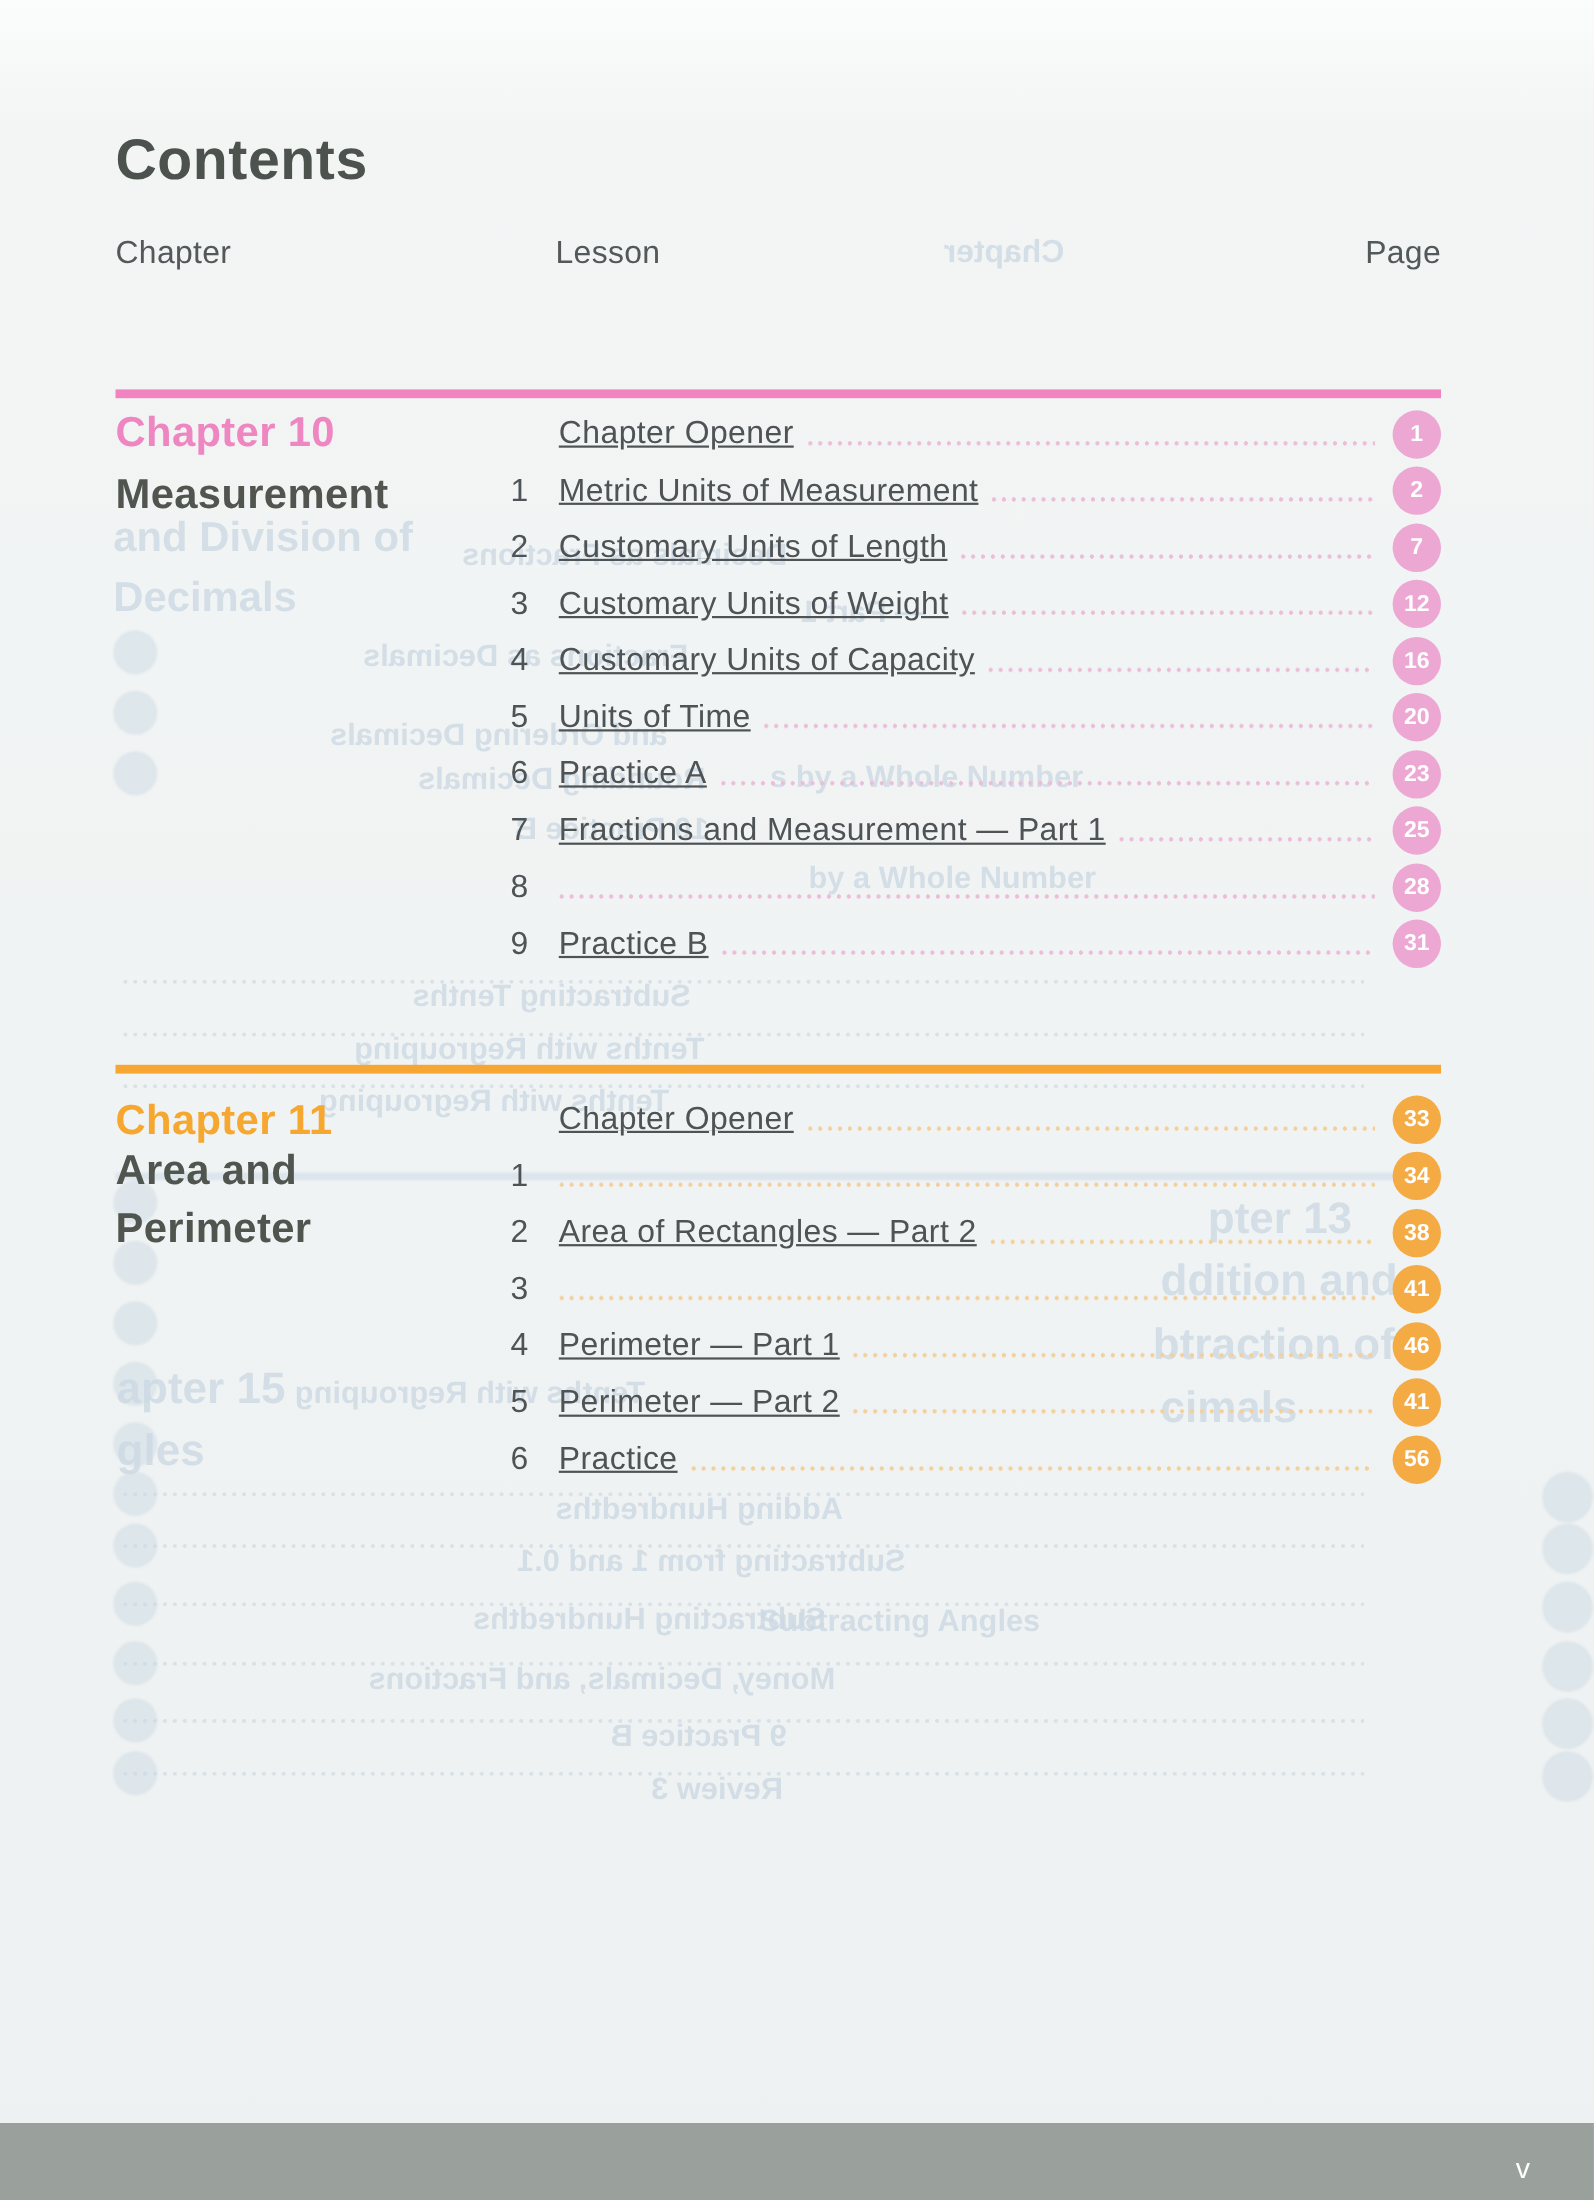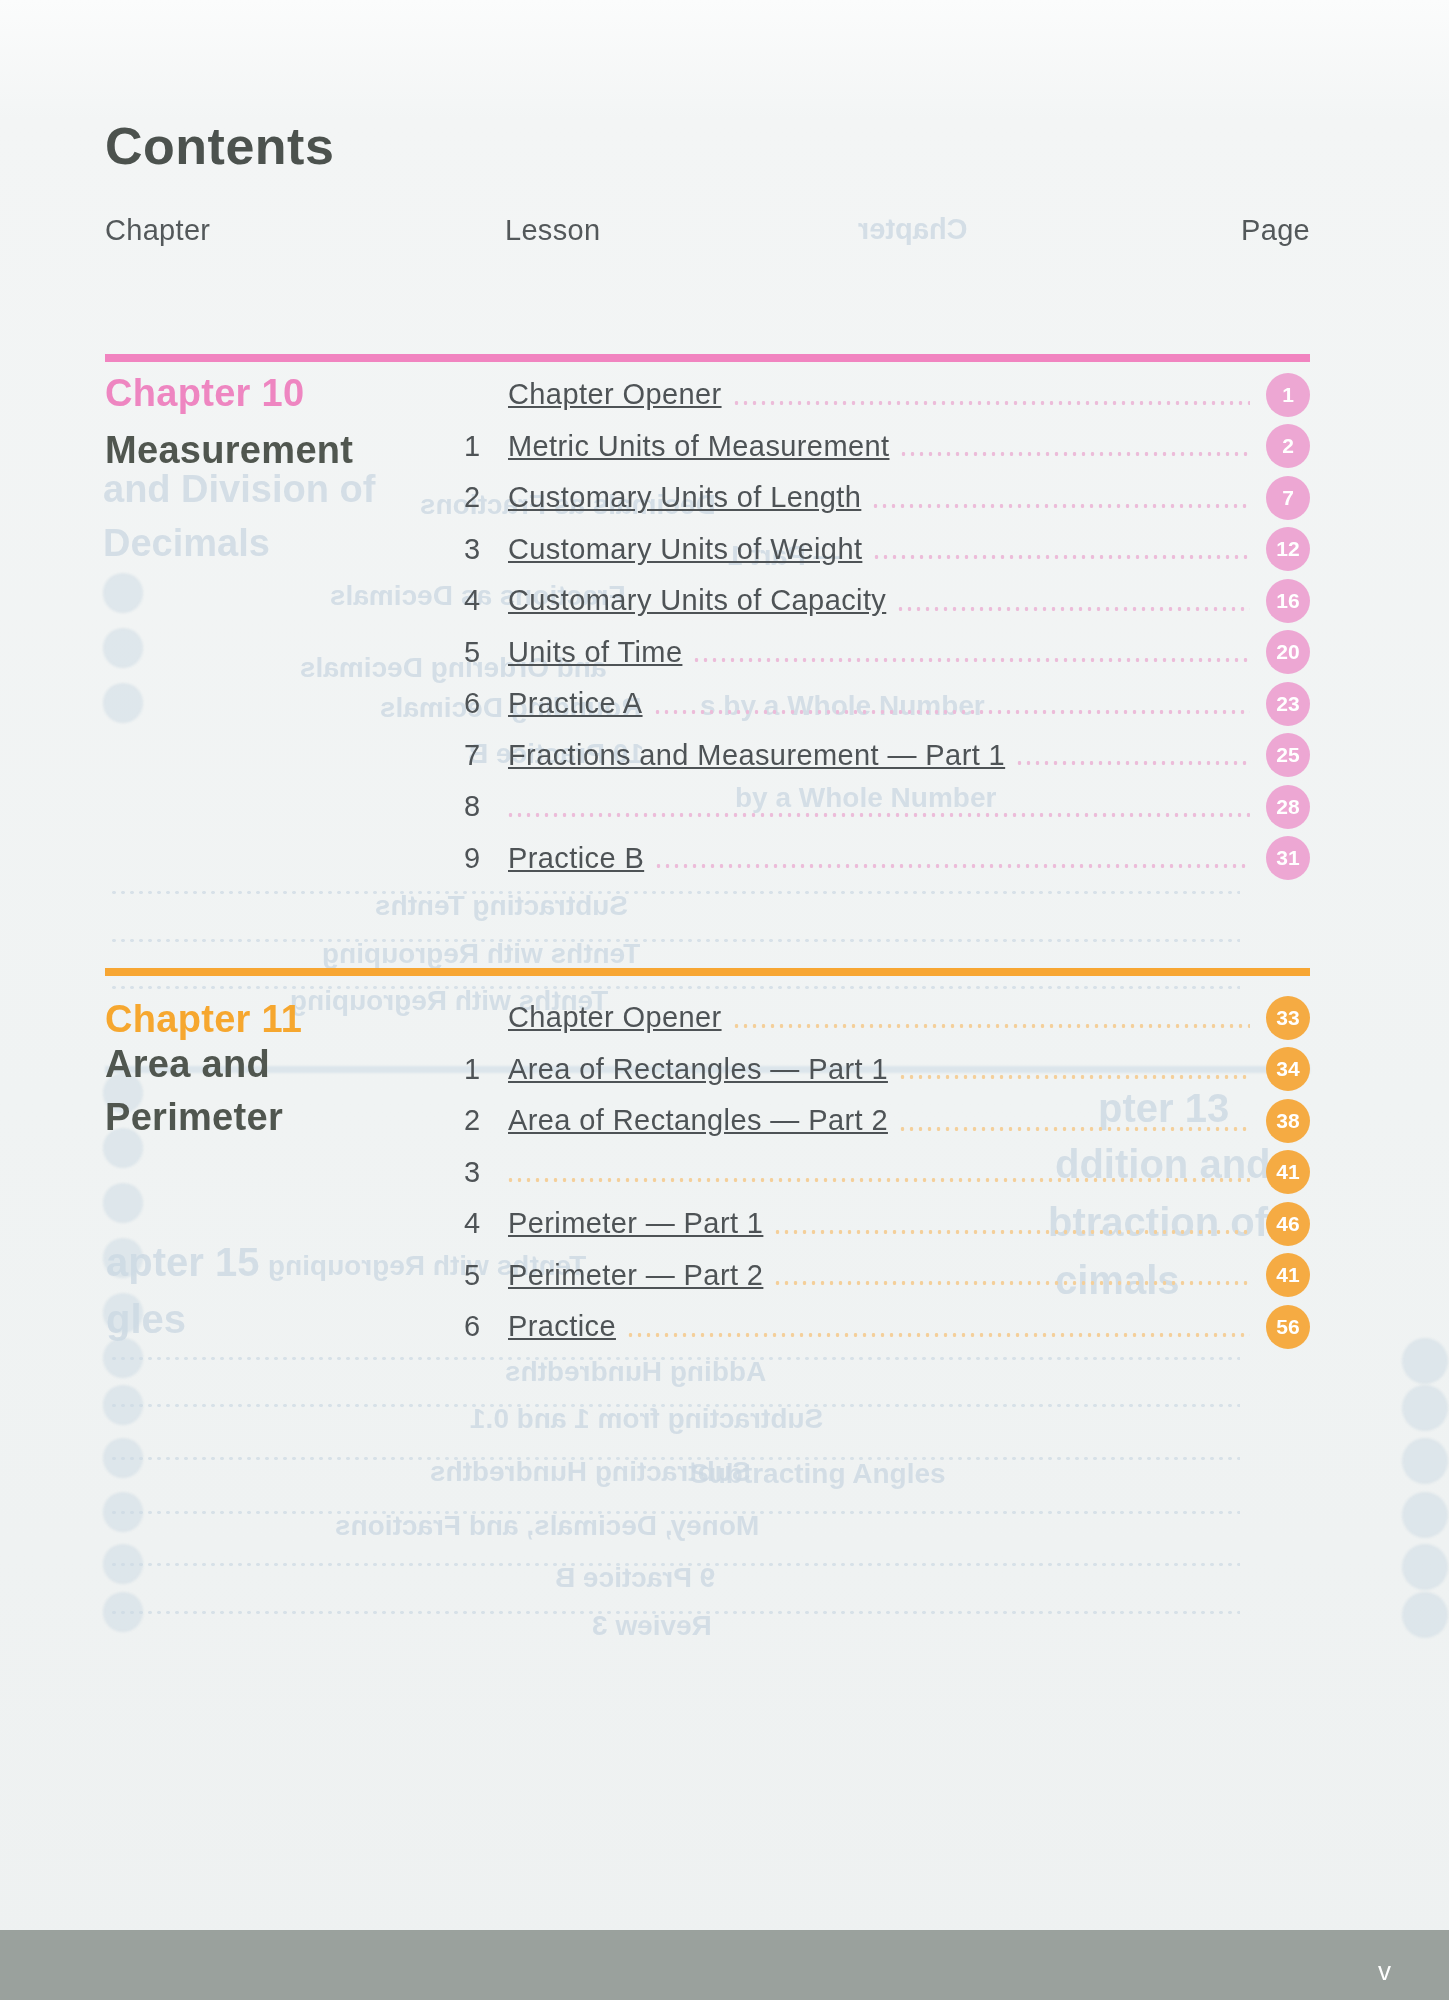--- a/index.html
+++ b/index.html
@@ -176,21 +176,20 @@
 Perimeter</div>
       <div class="rows" style="top: 992px;">
         <div class="toc-row" style="--dot: #f4cf9a;">
           <div class="num"></div>
           <div class="lesson-title">Chapter Opener</div>
           <div class="leader"></div>
           <div class="pageno" style="background: rgb(245, 171, 67);">33</div>
         </div>
         <div class="toc-row" style="--dot: #f4cf9a;">
           <div class="num">1</div>
-          <div class="lesson-title">Area of Rectangles — Part 1</div>
           <div class="leader"></div>
           <div class="pageno" style="background: rgb(245, 171, 67);">34</div>
         </div>
         <div class="toc-row" style="--dot: #f4cf9a;">
           <div class="num">2</div>
           <div class="lesson-title">Area of Rectangles — Part 2</div>
           <div class="leader"></div>
           <div class="pageno" style="background: rgb(245, 171, 67);">38</div>
         </div>
         <div class="toc-row" style="--dot: #f4cf9a;">

